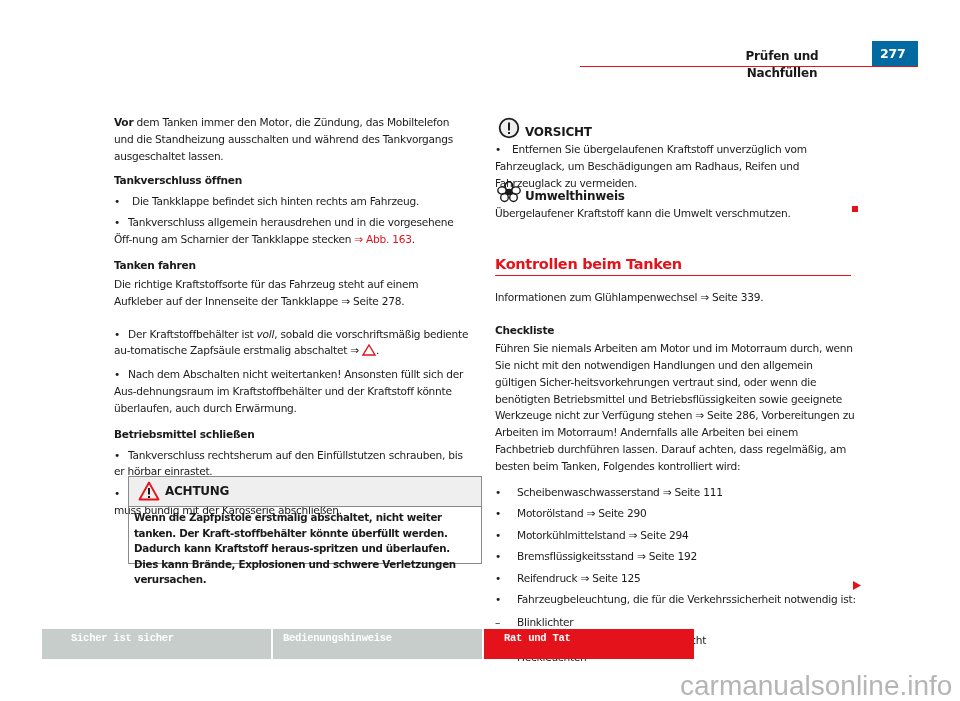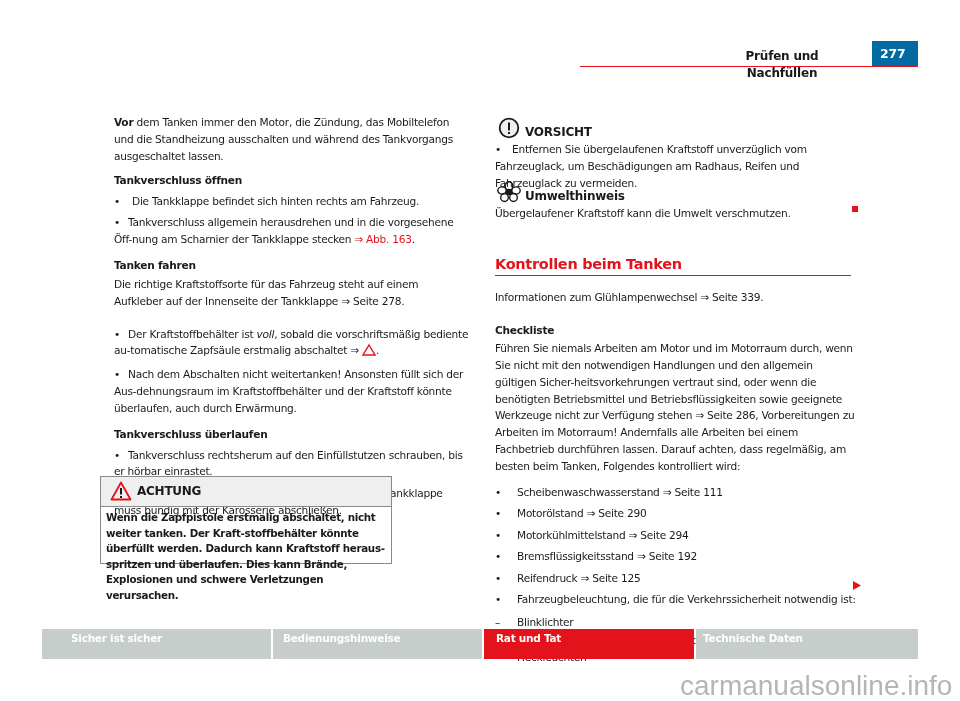--- a/index.html
+++ b/index.html
@@ -21,41 +21,41 @@
 
   p { margin: 0; }
   .para { margin-bottom: 7px; }
   .subhead { font-weight: bold; margin-bottom: 4px; }
   .bullet { position: relative; padding-left: 0; margin-bottom: 4.5px; text-indent: 0; }
   .bullet .dot { display: inline-block; width: 18px; }
   .red { color: #e4121b; }
   .warn-inline { display: inline-block; vertical-align: -2px; }
 
   
-  .achtung { position: absolute; left: 100px; top: 476px; width: 292px; height: 88px; border: 1px solid #8a8a8a; box-sizing: border-box; }
+  .achtung { position: absolute; left: 128px; top: 476px; width: 354px; height: 88px; border: 1px solid #8a8a8a; box-sizing: border-box; }
   .achtung-head { height: 29px; background: #efefef; border-bottom: 1px solid #8a8a8a; position: relative; }
   .achtung-head .icon { position: absolute; left: 9px; top: 4px; }
   .achtung-head .title { position: absolute; left: 36px; top: 6px; font-weight: bold; font-size: 12px; }
   .achtung-body { padding: 3px 5px; font-weight: bold; line-height: 15.5px; font-size: 10.3px; letter-spacing: -0.3px; }
 
   
   .notice-title { font-weight: bold; font-size: 12px; position: absolute; }
   .notice-icon { position: absolute; }
 
   .section-title { position: absolute; left: 495px; top: 256px; font-size: 14.5px; font-weight: bold; color: #e4121b; letter-spacing: -0.3px; }
   .section-line { position: absolute; left: 495px; top: 275px; width: 356px; height: 1px; background: #e4121b; }
 
   .dash-item { margin-bottom: 0.7px; }
   .dash-item .dash { display: inline-block; width: 22px; }
 
   .end-square { position: absolute; left: 852px; top: 206px; width: 6px; height: 6px; background: #e4121b; }
   .cont-arrow { position: absolute; left: 853px; top: 578px; }
 
   
-  .footer { position: absolute; left: 42px; top: 629px; width: 876px; height: 18px; display: flex; }
+  .footer { position: absolute; left: 42px; top: 629px; width: 876px; height: 18px; display: flex; font-family: Liberation Mono, monospace; }
   .tab { height: 30px; background: #c6cdcb; color: #ffffff; font-weight: bold; font-size: 10.5px; line-height: 18px; box-sizing: border-box; margin-right: 2px; }
   .tab.active { background: #e4121b; }
   .watermark { position: absolute; left: 680px; top: 672px; font-family: "Liberation Sans", sans-serif; font-size: 28px; color: #b5b5b5; letter-spacing: 0; line-height: 28px; }
 </style>
 </head>
 <body>
 
 <div class="hdr-title">Prüfen und Nachfüllen</div>
 <div class="hdr-page">277</div>
 <div class="hdr-line"></div>
@@ -66,21 +66,21 @@
   <p class="bullet"><span class="dot">•</span><span>Die Tankklappe befindet sich hinten rechts am Fahrzeug.</span></p>
   <p class="bullet" style="margin-bottom:9px"><span class="dot" style="width:14px">•</span><span>Tankverschluss allgemein herausdrehen und in die vorgesehene Öff-nung am Scharnier der Tankklappe stecken </span><span class="red">⇒ Abb. 163</span><span>.</span></p>
 
   <p class="subhead" style="margin-bottom:2px">Tanken fahren</p>
   <p class="para" style="margin-bottom:16px">Die richtige Kraftstoffsorte für das Fahrzeug steht auf einem Aufkleber auf der Innenseite der Tankklappe ⇒ Seite 278.</p>
   <p class="bullet"><span class="dot" style="width:14px">•</span><span>Der Kraftstoffbehälter ist </span><i>voll</i><span>, sobald die vorschriftsmäßig bediente au-tomatische Zapfsäule erstmalig abschaltet ⇒ </span><span class="warn-inline"><svg width="14" height="12" viewBox="0 0 14 12">
           <path d="M7 1 L13 11 L1 11 Z" fill="none" stroke="#e4121b" stroke-width="1.4"></path>
         </svg></span><span>.</span></p>
   <p class="bullet" style="margin-bottom:9px"><span class="dot" style="width:14px">•</span><span>Nach dem Abschalten nicht weitertanken! Ansonsten füllt sich der Aus-dehnungsraum im Kraftstoffbehälter und der Kraftstoff könnte überlaufen, auch durch Erwärmung.</span></p>
 
-  <p class="subhead">Tankverschluss überlaufen</p>
+  <p class="subhead">Betriebsmittel schließen</p>
   <p class="bullet"><span class="dot" style="width:14px">•</span><span>Tankverschluss rechtsherum auf den Einfüllstutzen schrauben, bis er hörbar einrastet.</span></p>
   <p class="bullet"><span class="dot" style="width:14px">•</span><span>Tankklappe schließen, bis sie hörbar einrastet. Die Tankklappe muss bündig mit der Karosserie abschließen.</span></p>
 </div>
 
 <div class="achtung">
   <div class="achtung-head">
     <span class="icon">
       <svg width="22" height="20" viewBox="0 0 22 20">
           <path d="M11 1.5 L20.5 18.5 L1.5 18.5 Z" fill="none" stroke="#e4121b" stroke-width="1.8" stroke-linejoin="round"></path>
           <rect x="10" y="7" width="2" height="6.5" fill="#1a1a1a"></rect>
@@ -137,17 +137,16 @@
 </div>
 <span class="cont-arrow">
   <svg width="8" height="9" viewBox="0 0 8 9">
       <path d="M0 0 L8 4.5 L0 9 Z" fill="#e4121b"></path>
     </svg>
 </span>
 
 <div class="footer">
   <div class="tab" style="width:229px; padding-left:29px">Sicher ist sicher</div>
   <div class="tab" style="width:209px; padding-left:10px">Bedienungshinweise</div>
-  <div class="tab active" style="width:210px; padding-left:12px">Rat und Tat</div>
-  <div class="tab" style="width:222px; padding-left:7px; margin-right:0">Technische Daten</div>
+  <div class="tab active" style="width:210px; padding-left:20px">Rat und Tat</div>
 </div>
 
 <div class="watermark">carmanualsonline.info</div>
 
 </body></html>

